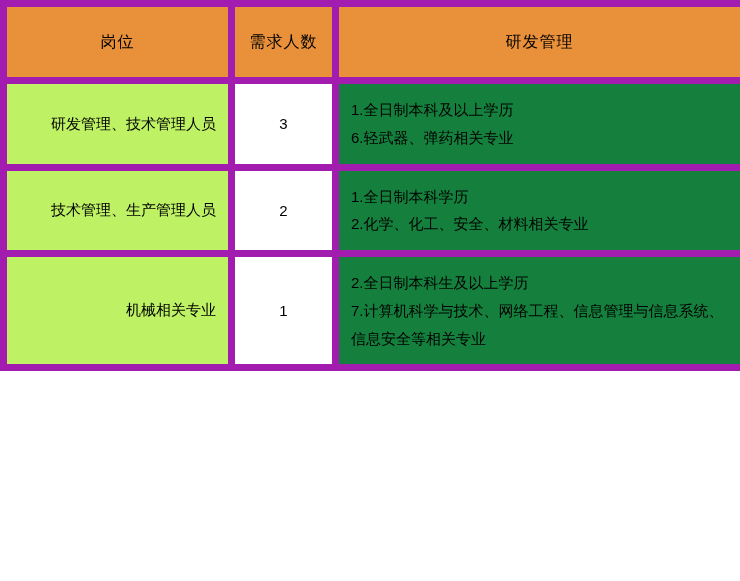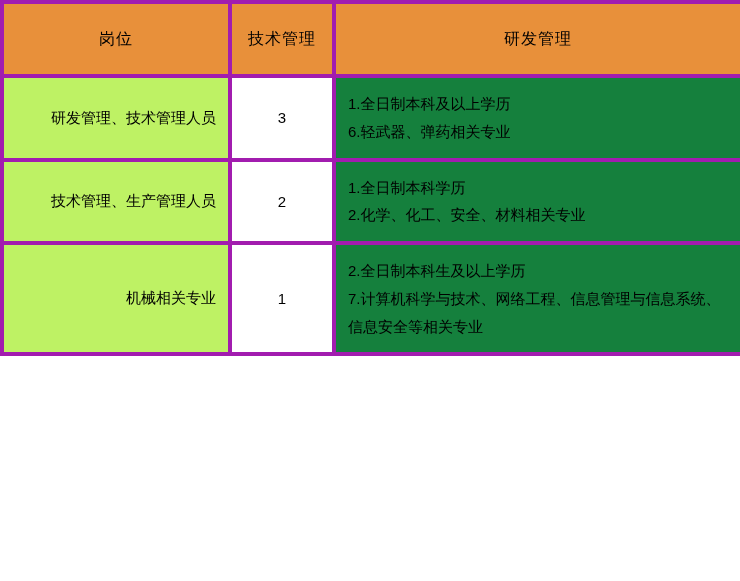--- a/index.html
+++ b/index.html
@@ -17,21 +17,21 @@
   .table-wrap {
     width: 740px;
     box-sizing: border-box;
   }
   table.job-table {
     border-collapse: collapse;
     table-layout: fixed;
     width: 740px;
   }
   table.job-table td, table.job-table th {
-    border: 4px solid #a21caf;
+    border: 7px solid #a21caf;
     padding: 12px;
     vertical-align: middle;
   }
   
   col.c-post { width: 228px; }
   col.c-count { width: 104px; }
   col.c-req { width: 408px; }
 
   
   .hdr td {
@@ -88,21 +88,21 @@
       <col class="c-post">
       <col class="c-count">
       <col class="c-req">
     </colgroup>
     <tbody id="table-body">
       <tr class="hdr">
         <td>
           <span class="lbl">岗位</span>
         </td>
         <td>
-          <span class="lbl">技术管理</span>
+          <span class="lbl">需求人数</span>
         </td>
         <td>
           <span class="lbl">研发管理</span>
         </td>
       </tr>
     <tr>
           <td class="cell-post">
             <span class="lbl">研发管理、技术管理人员</span>
           </td>
           <td class="cell-count">3</td>

